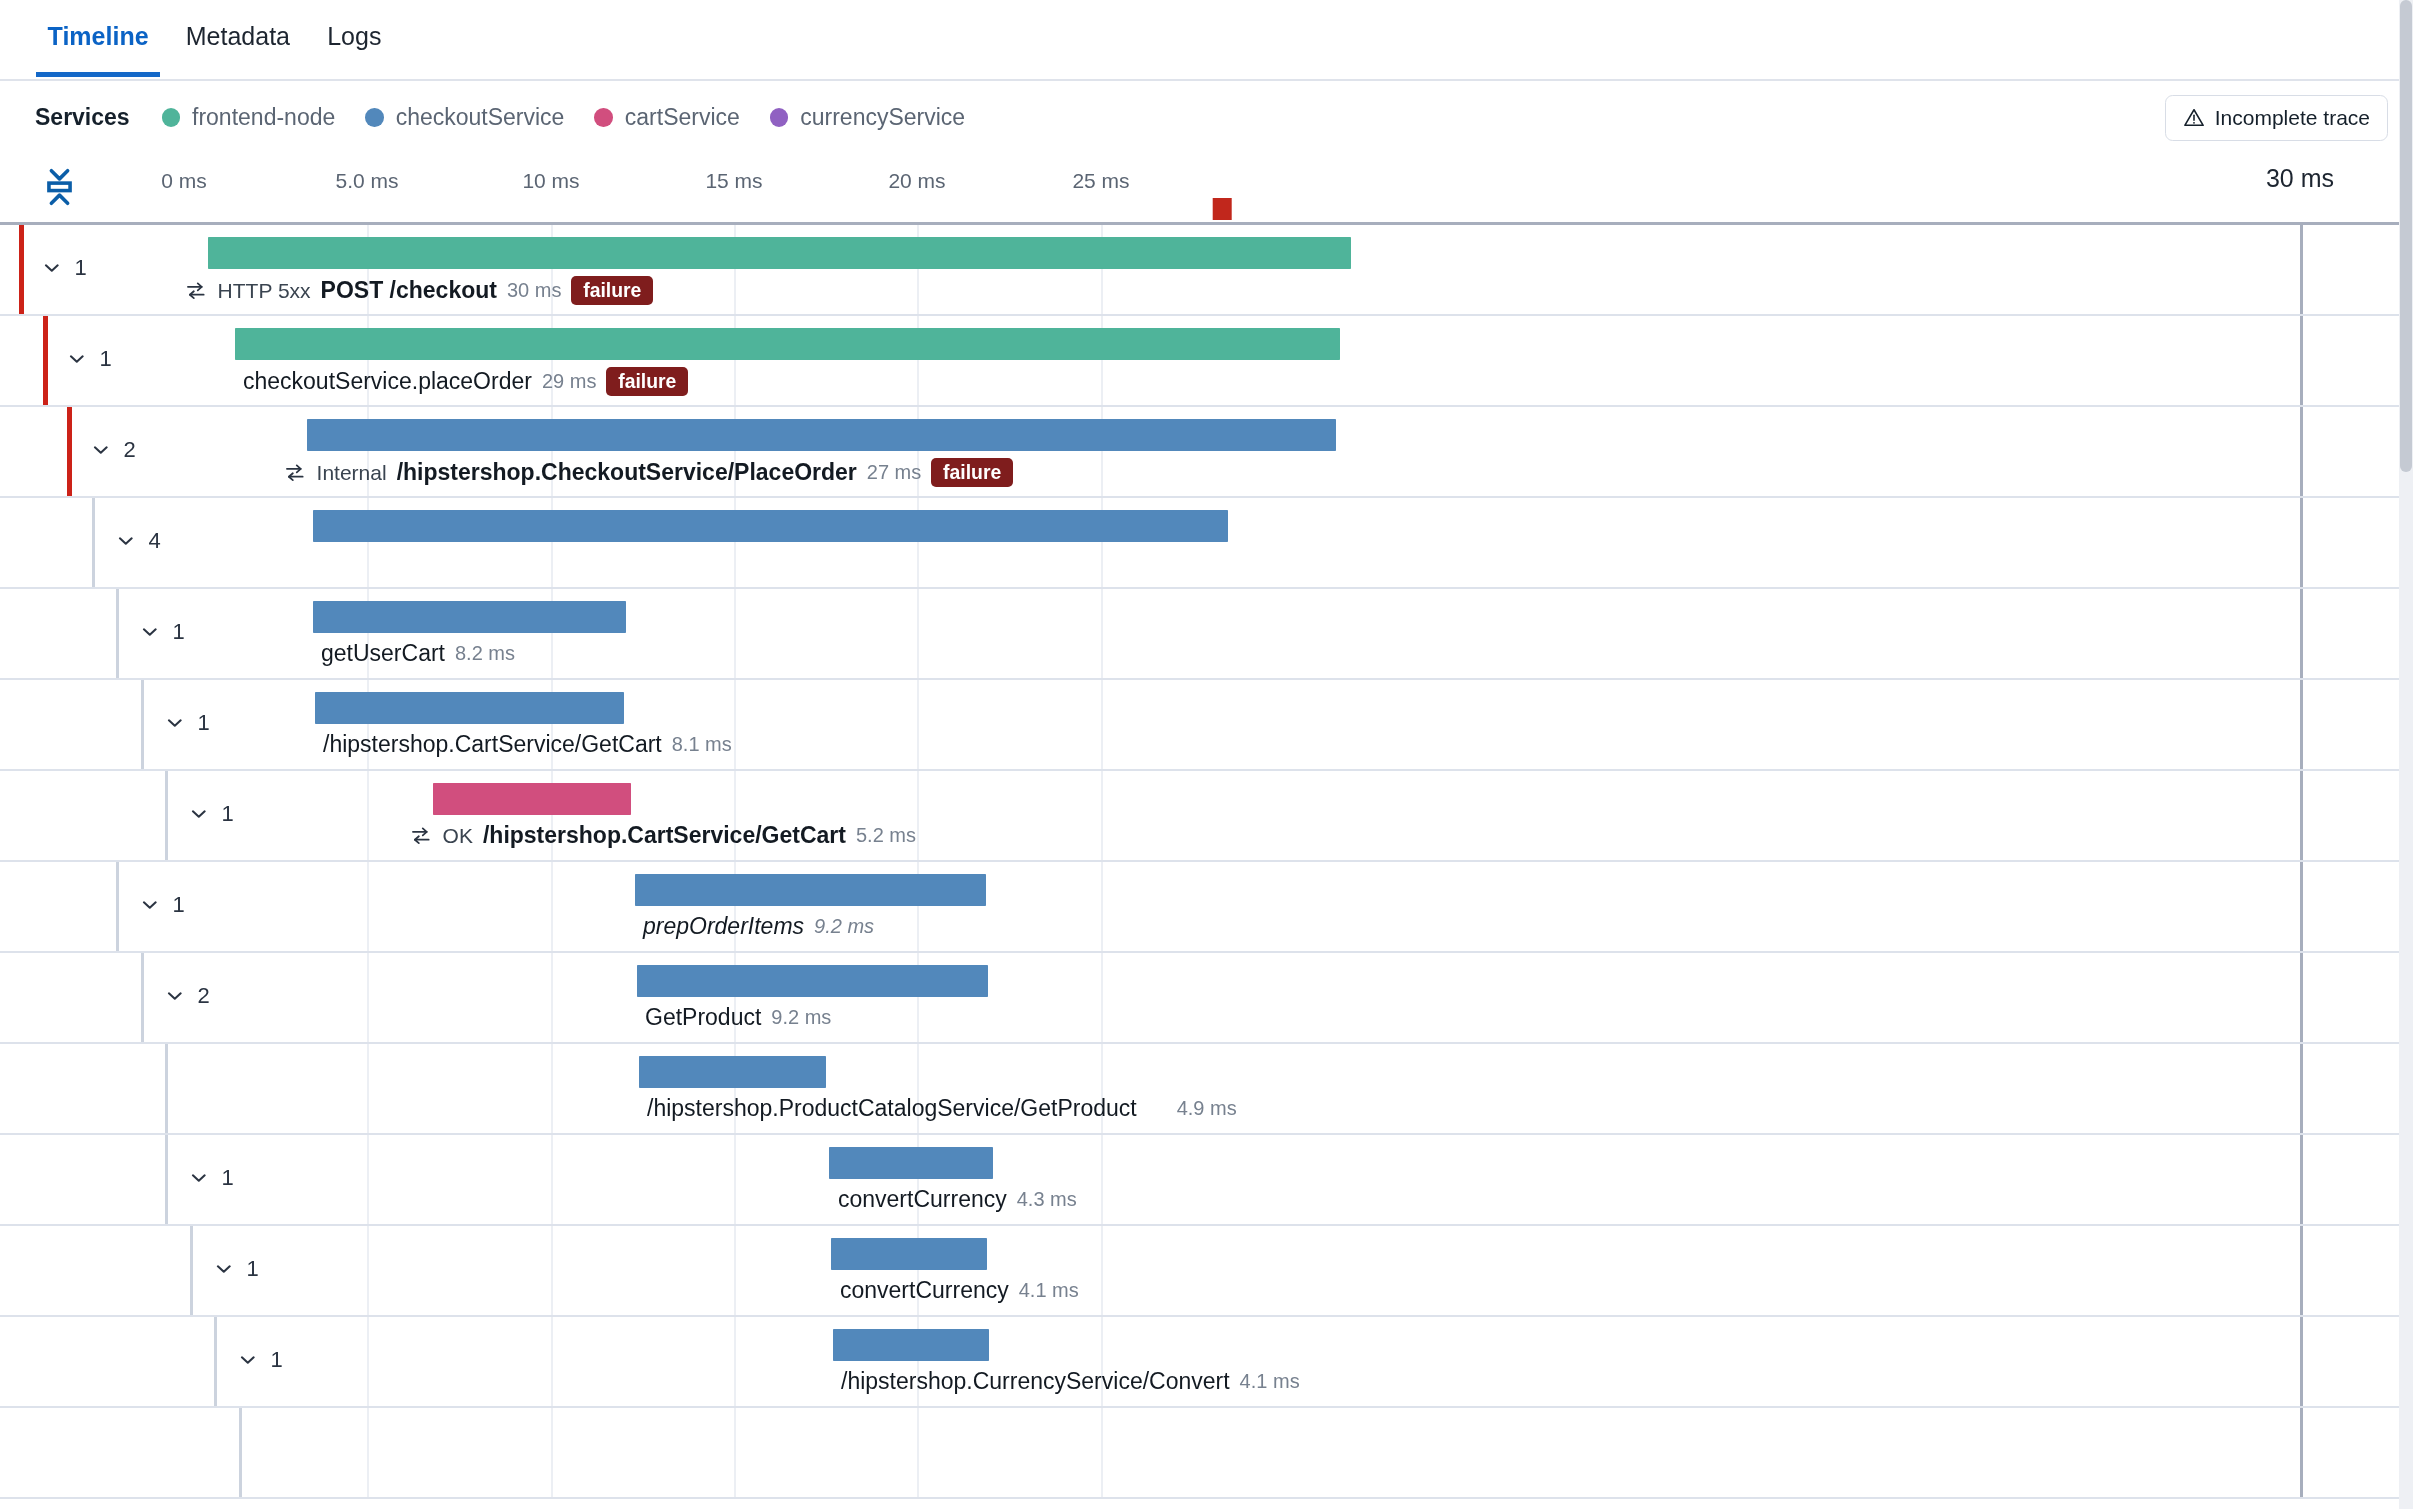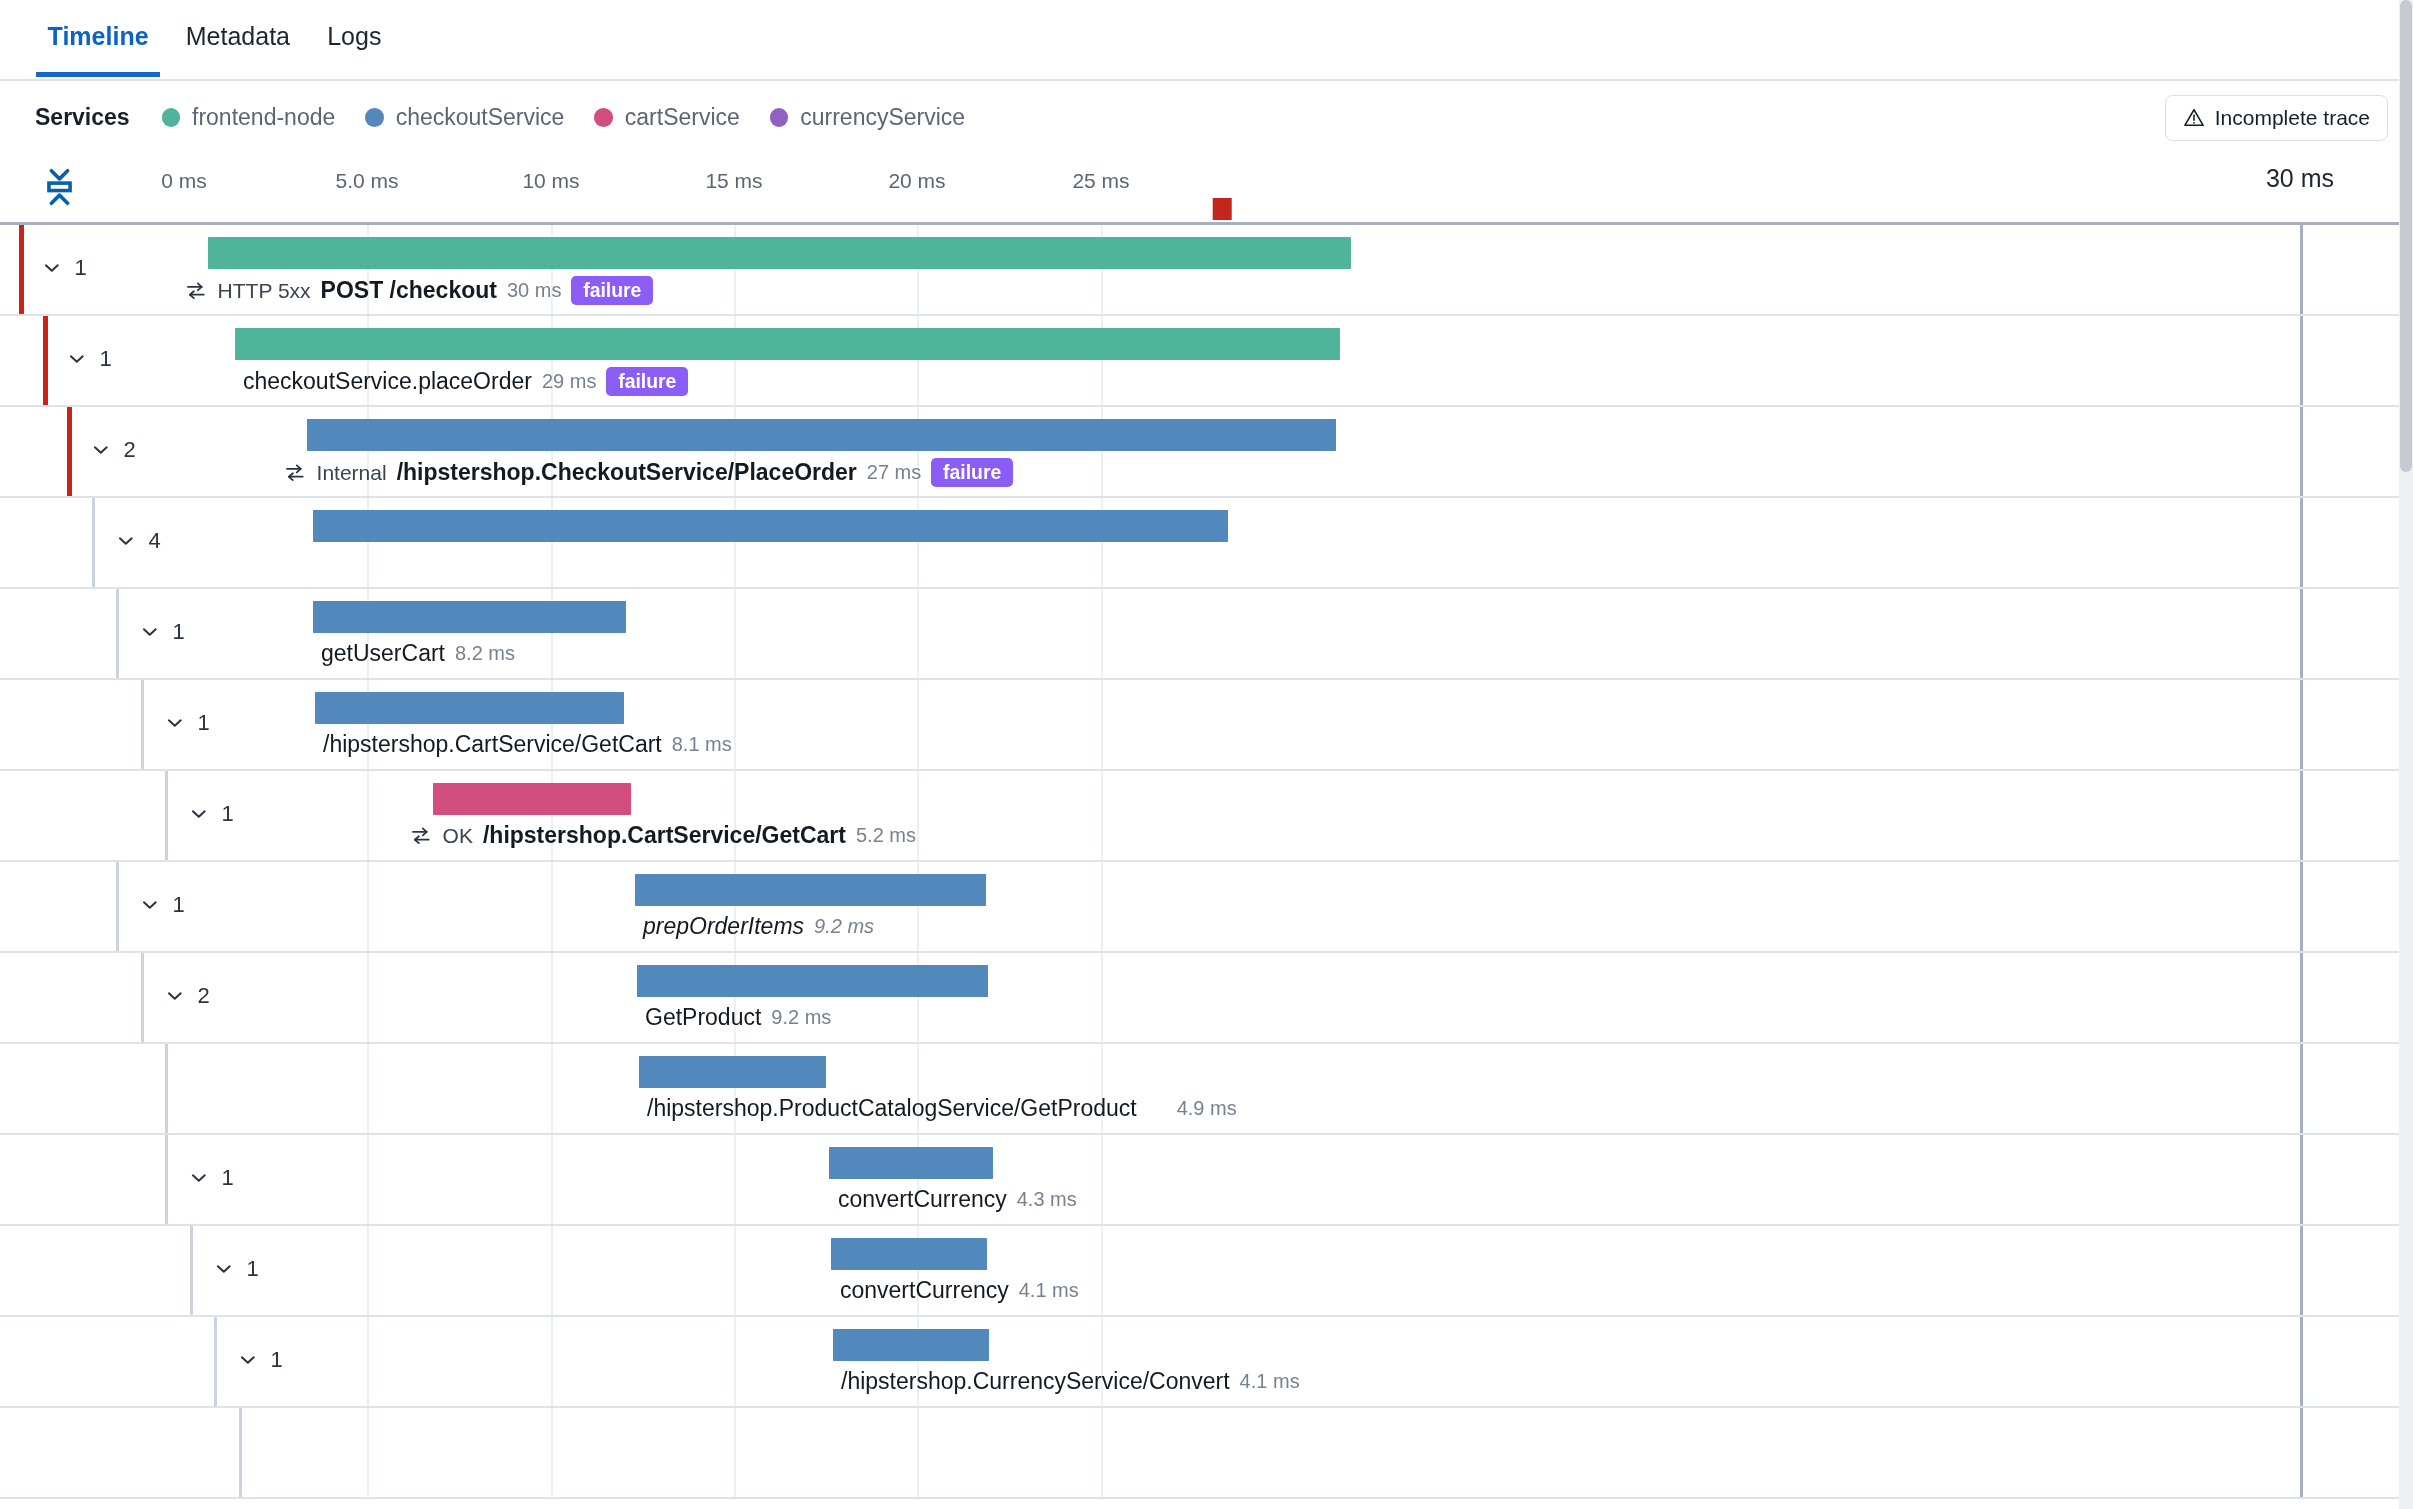--- a/index.html
+++ b/index.html
@@ -201,21 +201,21 @@
   }
   .op-name.bold { font-weight: 700; }
   .duration {
     font-size: 20px;
     color: #77818f;
   }
   .tag {
     font-size: 19.4px;
     font-weight: 700;
     color: #ffffff;
-    background: #8b5cf6;
+    background: #7f1d1d;
     border-radius: 5px;
     padding: 5px 11.8px;
     line-height: 1;
   }
 
   
   .scrollbar-track {
     position: absolute;
     top: 0; right: 0;
     width: 14.3px; height: 1509px;

